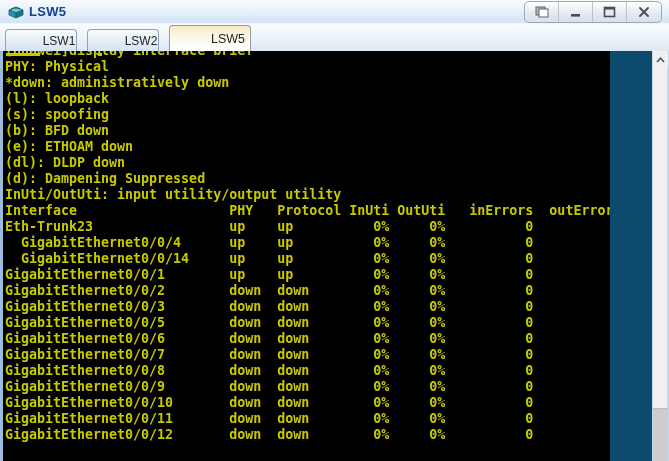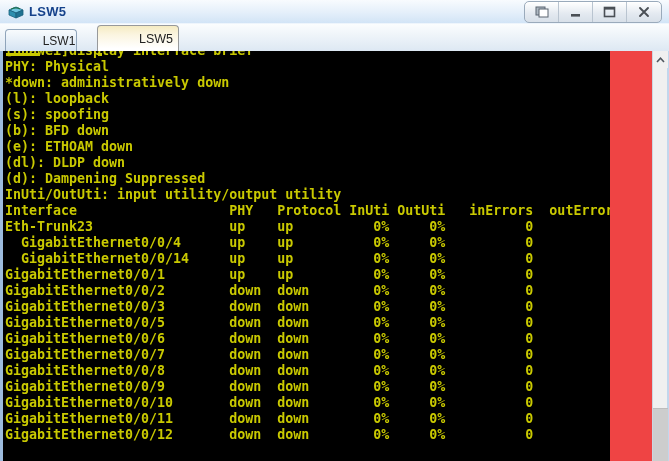--- a/index.html
+++ b/index.html
@@ -1,20 +1,20 @@
 <!DOCTYPE html>
 <html><head>
 <meta charset="utf-8">
 <style>
   html,body{margin:0;padding:0;background:#9fb6cc;}
   *{box-sizing:border-box;}
   .window{
     position:relative;width:669px;height:461px;overflow:hidden;
     font-family:"Liberation Sans",sans-serif;
-    background:#ef4444;
+    background:#0c4a6e;
   }
   
   .titlebar{
     position:absolute;left:0;top:0;width:669px;height:24px;
     background:linear-gradient(#f8fbfe,#e4effa 55%,#d2e4f6);
     border-bottom:1px solid #eef5fc;
     display:flex;align-items:center;
   }
   .app-icon{width:17px;height:16px;margin:0 5px 0 7px;display:inline-block;}
   .window-title{font-size:13px;font-weight:bold;color:#15428b;letter-spacing:.3px;}
@@ -30,21 +30,21 @@
     border-right:1px solid #b9c4d0;
   }
   .ctl-btn:last-child{border-right:none;}
   
   .tabstrip{
     position:absolute;left:0;top:24px;width:669px;height:27px;
     background:linear-gradient(#fbfdfe,#dde8f3);
     display:flex;align-items:flex-end;padding-left:5px;
   }
   .tab{
-    width:72px;height:22px;margin-right:20px;
+    width:72px;height:22px;margin-right:10px;
     display:flex;align-items:center;justify-content:center;
     font-size:12px;color:#222;
     background:linear-gradient(#f8fbfd,#d4e3f2);
     border:1px solid #8fa4ba;border-bottom:none;
     border-radius:4px 4px 0 0;
     padding-left:36px;
   }
   .tab.active{
     width:82px;height:26px;font-size:12.5px;
     background:linear-gradient(#f5ebc2,#fbf5e0 35%,#ffffff 90%);
@@ -119,20 +119,21 @@
       <button class="ctl-btn">
         <svg width="12" height="12" viewBox="0 0 12 12">
           <path d="M2,2 L10,10 M10,2 L2,10" stroke="#4a4f55" stroke-width="1.9" stroke-linecap="round"></path>
         </svg>
       </button>
     </div>
   </div>
 
   <div class="tabstrip">
     <div class="tab">LSW1</div>
+    <div class="tab">LSW2</div>
     <div class="tab active">LSW5</div>
   </div>
 
   <div class="term-row">
     <div class="terminal" style="background: rgb(0, 0, 0);">
       <pre style="color: rgb(201, 201, 0);">[Huawei]display interface brief
 PHY: Physical
 *down: administratively down
 (l): loopback
 (s): spoofing

